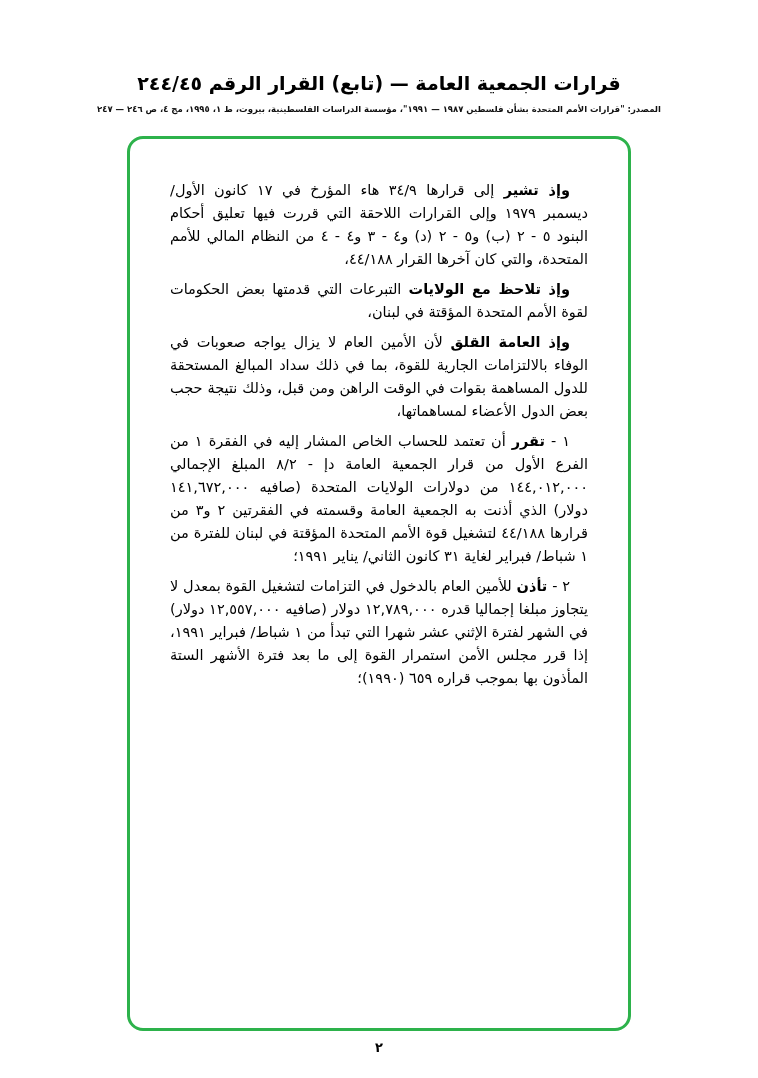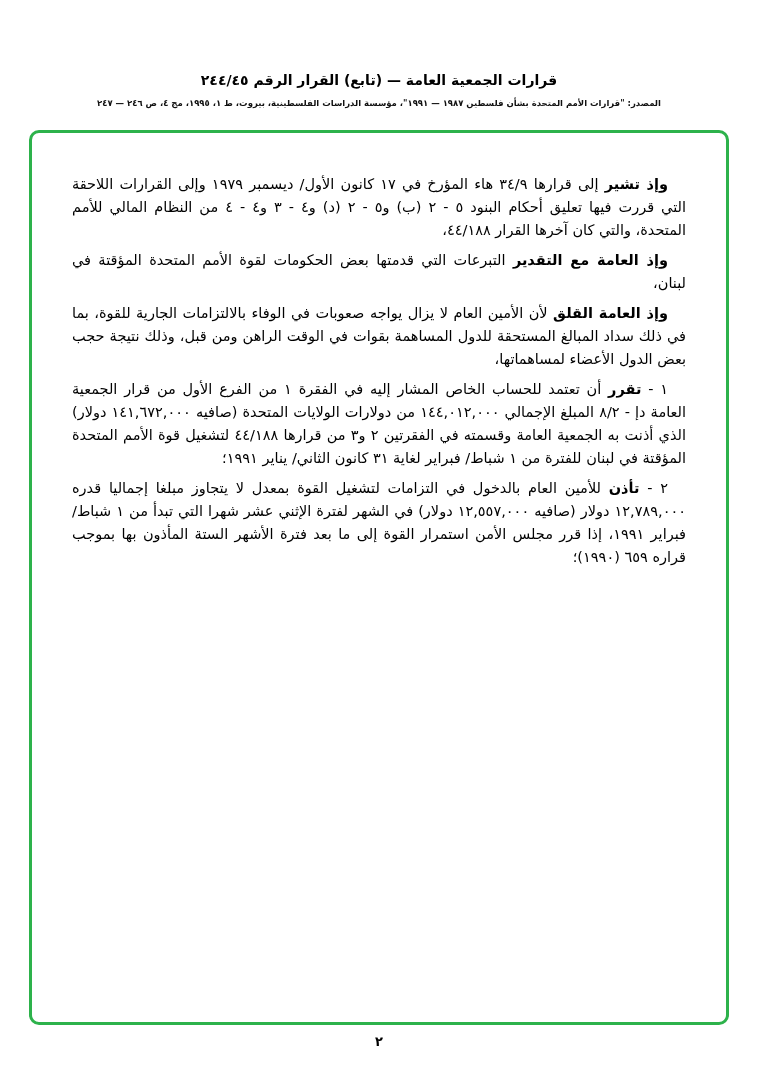--- a/index.html
+++ b/index.html
@@ -9,36 +9,36 @@
     background:#ffffff;
     font-family:"DejaVu Sans",sans-serif;
     overflow:hidden;
   }
   .header{
     text-align:center;
     padding-top:72px;
     direction:rtl;
   }
   .title{
-    font-size:14px;
+    font-size:19px;
     font-weight:bold;
     color:#000;
   }
   .source{
     font-size:8.5px;
     font-weight:bold;
     margin-top:10px;
     color:#111;
   }
   .box{
-    width:700px;
+    width:504px;
     height:895px;
     margin:22px auto 0;
     border:3px solid #2db24b;
-    border-radius:10px;
+    border-radius:16px;
     padding:40px 40px 0 40px;
     direction:rtl;
     box-sizing:border-box;
     overflow:hidden;
     background:#fff;
   }
   .para{
     font-size:14.5px;
     line-height:23px;
     text-align:justify;
@@ -61,20 +61,20 @@
 <body>
 
 <div class="header">
   <div class="title">قرارات الجمعية العامة — (تابع) القرار الرقم ٢٤٤/٤٥</div>
   <div class="source">المصدر: "قرارات الأمم المتحدة بشأن فلسطين ١٩٨٧ — ١٩٩١"، مؤسسة الدراسات الفلسطينية، بيروت، ط ١، ١٩٩٥، مج ٤، ص ٢٤٦ — ٢٤٧</div>
 </div>
 
 <div class="box" style="border-color: rgb(45, 178, 75);">
   <div id="paragraphs">
       <p class="para"><span class="lead">وإذ تشير</span> <span>إلى قرارها ٣٤/٩ هاء المؤرخ في ١٧ كانون الأول/ ديسمبر ١٩٧٩ وإلى القرارات اللاحقة التي قررت فيها تعليق أحكام البنود ٥ - ٢ (ب) و٥ - ٢ (د) و٤ - ٣ و٤ - ٤ من النظام المالي للأمم المتحدة، والتي كان آخرها القرار ٤٤/١٨٨،</span></p>
-      <p class="para"><span class="lead">وإذ العامة مع التقدير</span> <span>التبرعات التي قدمتها بعض الحكومات لقوة الأمم المتحدة المؤقتة في لبنان،</span></p>
+      <p class="para"><span class="lead">وإذ تلاحظ مع الولايات</span> <span>التبرعات التي قدمتها بعض الحكومات لقوة الأمم المتحدة المؤقتة في لبنان،</span></p>
       <p class="para"><span class="lead">وإذ العامة القلق</span> <span>لأن الأمين العام لا يزال يواجه صعوبات في الوفاء بالالتزامات الجارية للقوة، بما في ذلك سداد المبالغ المستحقة للدول المساهمة بقوات في الوقت الراهن ومن قبل، وذلك نتيجة حجب بعض الدول الأعضاء لمساهماتها،</span></p>
       <p class="para"><span class="num">١ - </span><span class="lead">تقرر</span> <span>أن تعتمد للحساب الخاص المشار إليه في الفقرة ١ من الفرع الأول من قرار الجمعية العامة دإ - ٨/٢ المبلغ الإجمالي ١٤٤,٠١٢,٠٠٠ من دولارات الولايات المتحدة (صافيه ١٤١,٦٧٢,٠٠٠ دولار) الذي أذنت به الجمعية العامة وقسمته في الفقرتين ٢ و٣ من قرارها ٤٤/١٨٨ لتشغيل قوة الأمم المتحدة المؤقتة في لبنان للفترة من ١ شباط/ فبراير لغاية ٣١ كانون الثاني/ يناير ١٩٩١؛</span></p>
       <p class="para"><span class="num">٢ - </span><span class="lead">تأذن</span> <span>للأمين العام بالدخول في التزامات لتشغيل القوة بمعدل لا يتجاوز مبلغا إجماليا قدره ١٢,٧٨٩,٠٠٠ دولار (صافيه ١٢,٥٥٧,٠٠٠ دولار) في الشهر لفترة الإثني عشر شهرا التي تبدأ من ١ شباط/ فبراير ١٩٩١، إذا قرر مجلس الأمن استمرار القوة إلى ما بعد فترة الأشهر الستة المأذون بها بموجب قراره ٦٥٩ (١٩٩٠)؛</span></p>
     </div>
 </div>
 
 <div class="pagenum">٢</div>
 
 </body></html>

